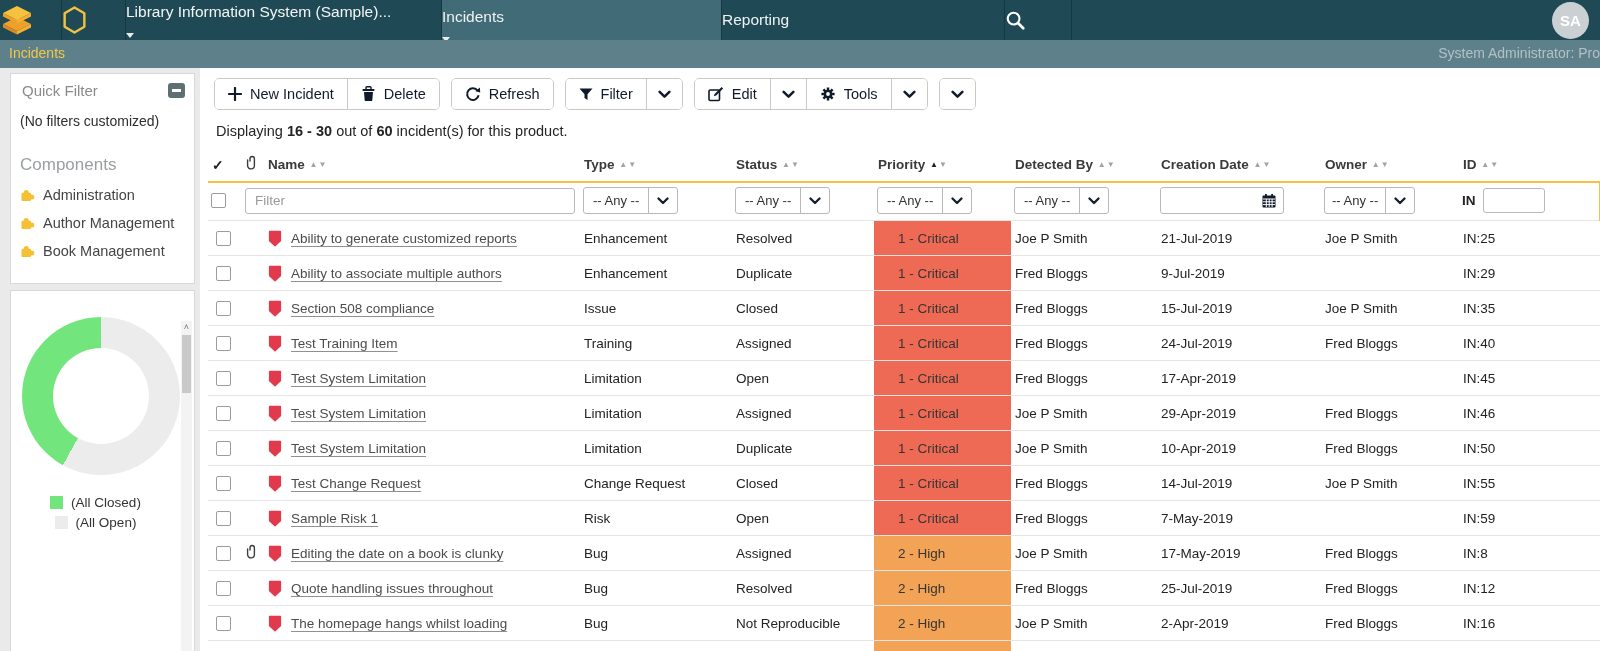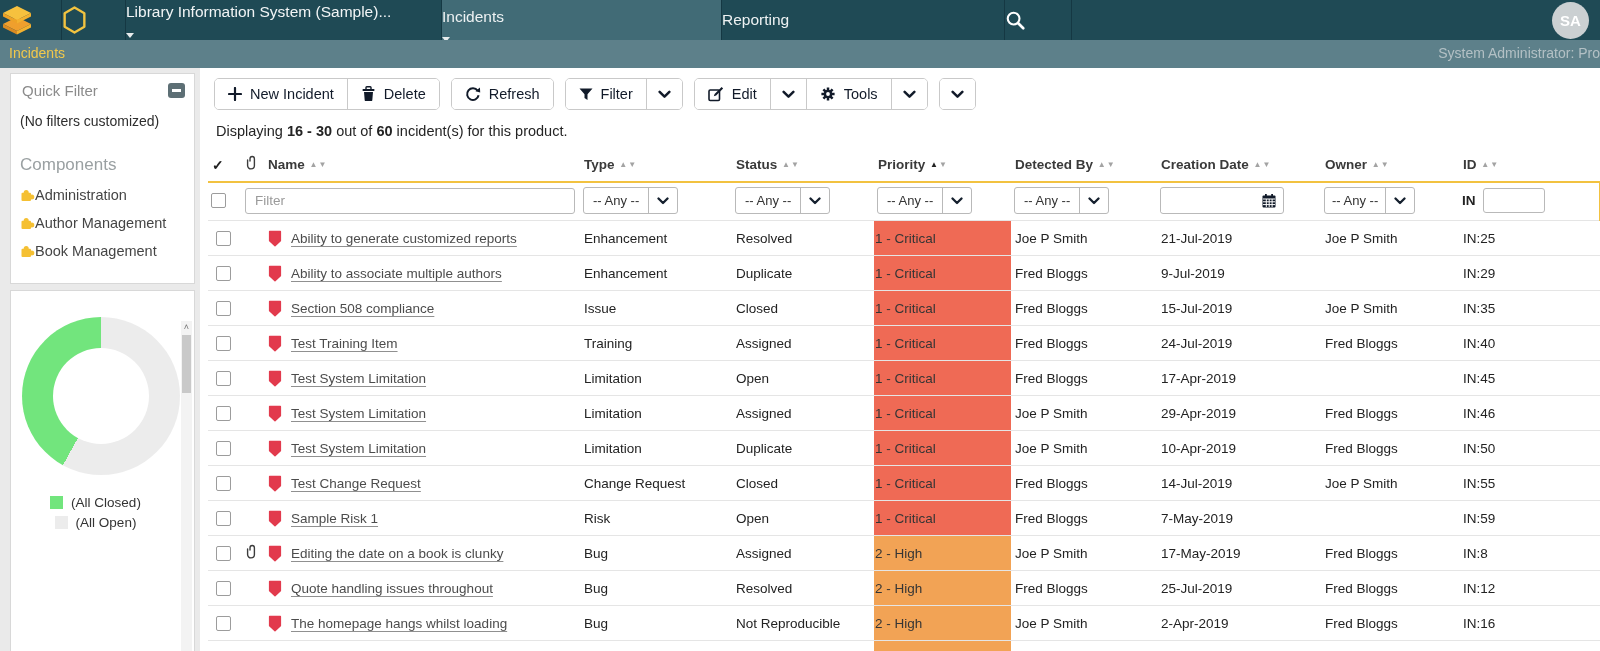--- a/index.html
+++ b/index.html
@@ -28,21 +28,21 @@
 
   
   .sidebar { position:absolute; top:68px; left:0; width:200px; bottom:-40px; background:#eaeaea; padding:5px 5px 0 2px; }
   .side-panel { background:#fff; border:1px solid #d8d8d8;margin-left:8px; }
   .panel-header { display:flex; justify-content:space-between; align-items:center; padding:8px 9px 8px 11px; color:#8b8b8b; font-size:15px; }
   .collapse-btn { width:17px; height:15px; background:#5d6f75; border-radius:3px; position:relative; cursor:pointer; }
   .collapse-btn::after { content:""; position:absolute; left:4px; right:4px; top:6px; height:2.5px; background:#fff; }
   .qf-body { padding:2px 9px 12px; }
   .qf-empty { font-size:14px; color:#2e2e2e; margin:4px 0 26px; }
   .comp-title { font-size:17px; color:#9aa0a2; margin-bottom:12px; }
-  .comp-item { display:flex; align-items:center; gap:0; margin:12px 0; font-size:14.5px; color:#454545; cursor:pointer; }
+  .comp-item { display:flex; align-items:center; gap:8px; margin:12px 0; font-size:14.5px; color:#454545; cursor:pointer; }
   .charts-panel { margin-top:6px; height:365px; }
   .charts-body { position:relative; height:330px; }
   .donut { position:relative; width:158px; height:158px; border-radius:50%; margin:26px 0 0 11px; }
   .donut::after { content:""; position:absolute; inset:31px; background:#fff; border-radius:50%; }
   .chart-scrollbar { position:absolute; top:4px; bottom:-40px; right:2px; width:11px; background:#f3f3f3; }
   .chart-scroll-arrow { font-size:9px; color:#777; text-align:center; line-height:12px; cursor:pointer; }
   .chart-scroll-thumb { width:9px; height:58px; margin:2px auto 0; background:#c9c9c9; cursor:pointer; }
   .legend { margin-top:20px; }
   .legend-row { display:flex; align-items:center; justify-content:center; gap:8px; margin:5px 0; font-size:13.5px; color:#333; padding-right:14px; }
   .swatch { width:13px; height:13px; display:inline-block; }
@@ -78,21 +78,21 @@
   .cal-btn { padding:0 7px 0 2px; display:flex; cursor:pointer; }
   .id-filter { display:flex; align-items:center; gap:7px; }
   .in-label { font-size:13.5px; font-weight:600; color:#222; }
   .id-input { width:62px; height:25px; border:1px solid #b9b9b9; border-radius:3px; padding:0 6px; font-size:13px; }
 
   tbody td { border-top:1px solid #e5e5e5; padding:0 4px; height:35px; overflow:hidden; white-space:nowrap; }
   td.c-check { padding-left:8px; }
   .rowcheck { width:15px; height:15px; border:1px solid #9c9c9c; border-radius:2px; display:inline-block; background:#fff; cursor:pointer; vertical-align:middle; }
   .name-cell { display:flex; align-items:center; gap:9px; }
   a.row-link { color:#4c4c4c; text-decoration:underline; text-decoration-color:#909090; text-underline-offset:3px; }
-  .pcell { padding-left:1px; color:#353535; }
+  .pcell { padding-left:24px; color:#353535; }
 </style>
 </head>
 <body>
 
 <div id="app">
 
   <div class="navbar">
     <div class="nav-item nav-logo">
       <svg width="34" height="30" viewBox="0 0 34 30">
         <polygon points="17,12 31,19 17,26 3,19" fill="#ef9f2d"></polygon>

